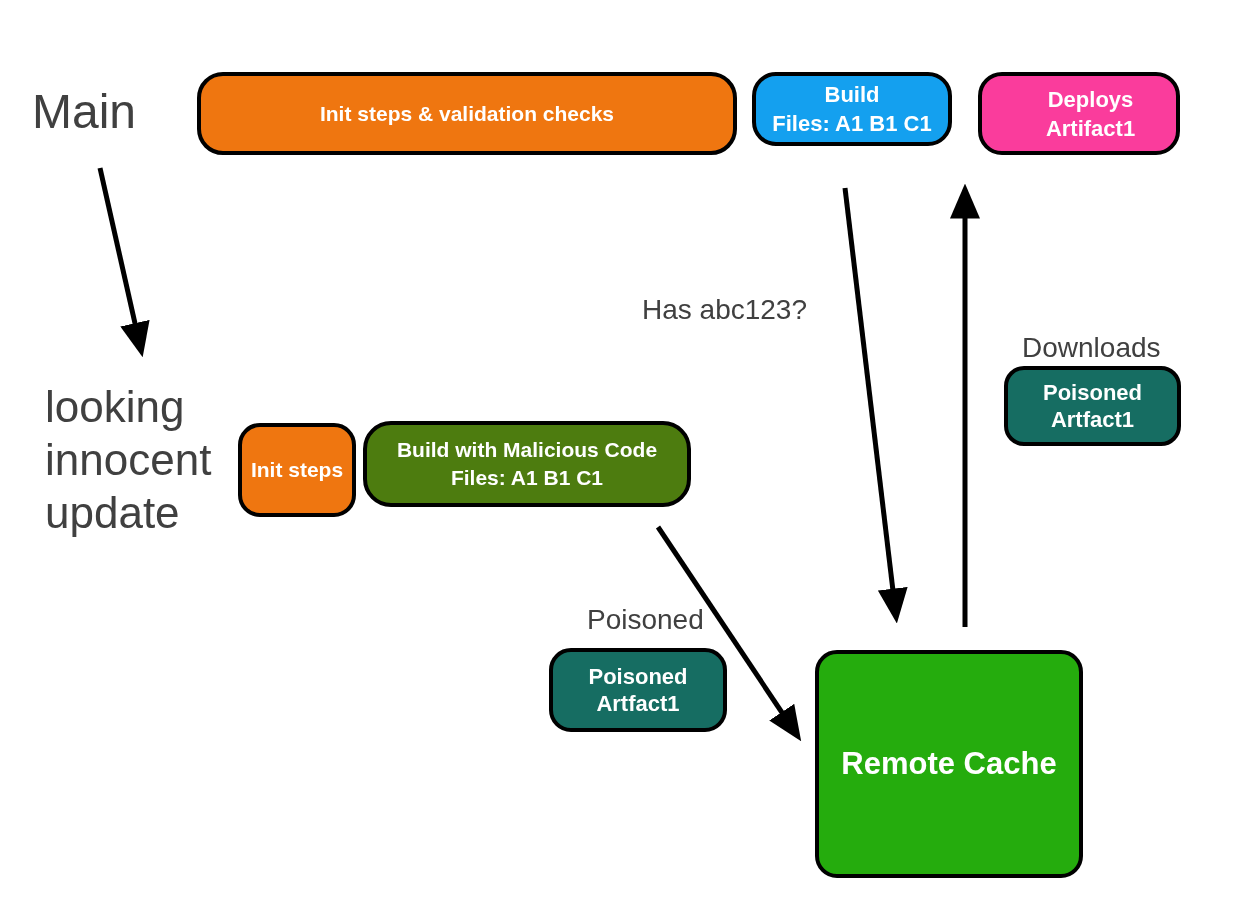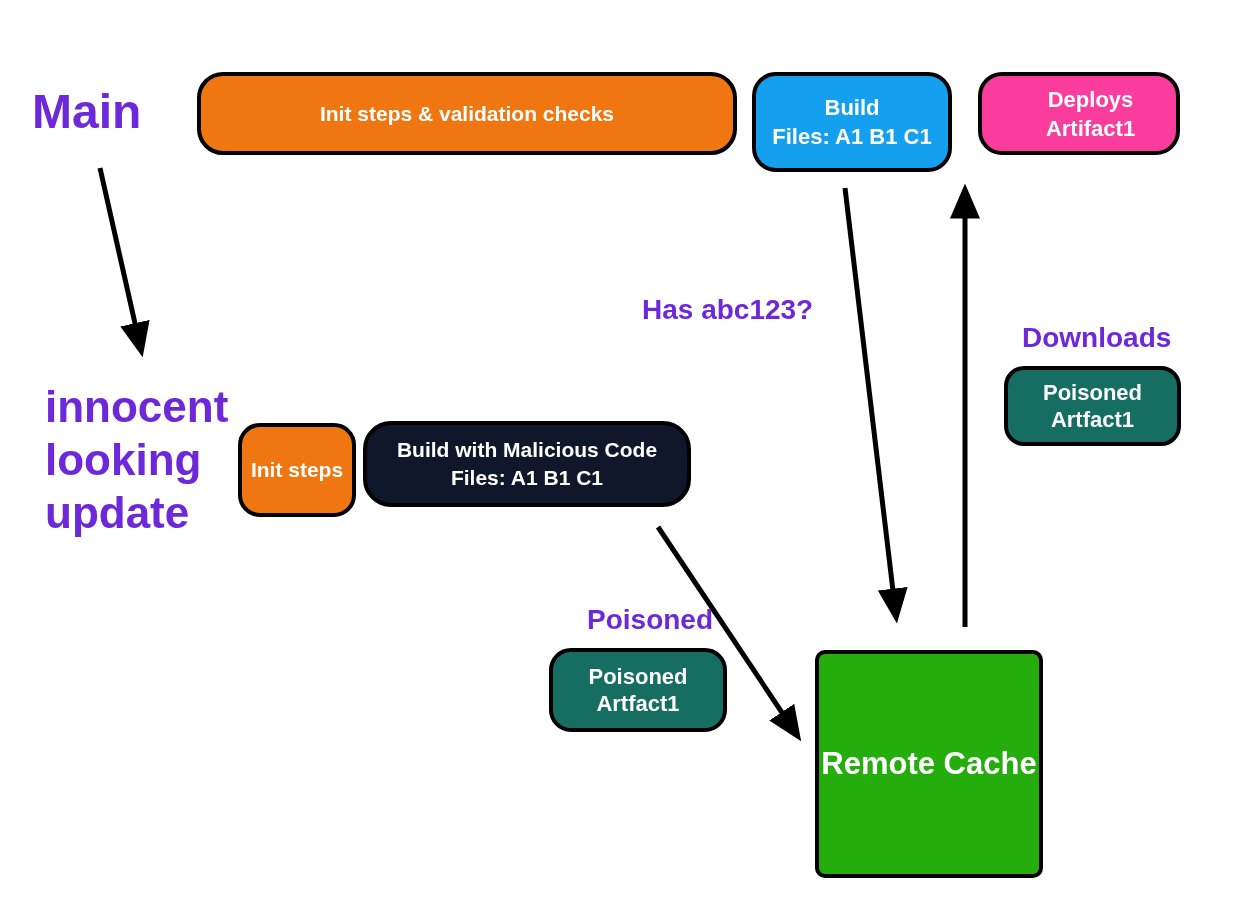--- a/index.html
+++ b/index.html
@@ -7,37 +7,37 @@
     position:relative;width:1250px;height:908px;background:#ffffff;overflow:hidden;
     font-family:"Liberation Sans","DejaVu Sans",sans-serif;color:#000;
   }
   .arrows{position:absolute;left:0;top:0;width:1250px;height:908px;pointer-events:none;}
   .node{
     position:absolute;box-sizing:border-box;border:4px solid #000;
     display:flex;flex-direction:column;align-items:center;justify-content:center;
     color:#fff;font-weight:700;text-align:center;
   }
   .node .ln{display:block;}
-  .lbl{position:absolute;color:#6d28d9;font-weight:700;white-space:nowrap;}
+  .lbl{position:absolute;color:#404040;font-weight:400;white-space:nowrap;}
 
   
   .n-init-validation{left:197px;top:72px;width:540px;height:83px;border-radius:26px;font-size:21px;}
-  .n-build-main{left:752px;top:72px;width:200px;height:100px;border-radius:24px;font-size:22px;line-height:29px;}
+  .n-build-main{left:752px;top:72px;width:200px;height:74px;border-radius:24px;font-size:22px;line-height:29px;}
   .n-deploys{left:978px;top:72px;width:202px;height:83px;border-radius:24px;font-size:22px;line-height:29px;padding-left:23px;}
   .n-init-steps{left:238px;top:423px;width:118px;height:94px;border-radius:22px;font-size:21px;}
   .n-build-malicious{left:363px;top:421px;width:328px;height:86px;border-radius:28px;font-size:21px;line-height:28px;}
   .n-poisoned-download{left:1004px;top:366px;width:177px;height:80px;border-radius:20px;font-size:22px;line-height:27px;}
   .n-poisoned-upload{left:549px;top:648px;width:178px;height:84px;border-radius:22px;font-size:22px;line-height:27px;}
-  .n-remote-cache{left:815px;top:650px;width:228px;height:228px;border-radius:10px;font-size:31px;}
+  .n-remote-cache{left:815px;top:650px;width:268px;height:228px;border-radius:22px;font-size:31px;}
 
   
   .l-main{left:32px;top:86px;font-size:48px;line-height:1.1;}
   .l-innocent{left:45px;top:380px;font-size:44px;line-height:53px;}
   .l-has-abc{left:642px;top:292px;font-size:28px;line-height:35px;text-align:right;}
-  .l-downloads{left:1022px;top:322px;font-size:28px;}
+  .l-downloads{left:1022px;top:332px;font-size:28px;}
   .l-uploads{left:587px;top:604px;font-size:28px;}
 </style>
 </head>
 <body>
 
 <div class="canvas">
 
   <svg class="arrows" viewBox="0 0 1250 908" xmlns="http://www.w3.org/2000/svg">
     <defs>
       <marker id="ah" markerWidth="7" markerHeight="6" refX="5.5" refY="3" orient="auto" markerUnits="strokeWidth">
@@ -46,22 +46,22 @@
     </defs>
     <line x1="100" y1="168" x2="141" y2="350" stroke="#000" stroke-width="5" marker-end="url(#ah)"></line>
     <line x1="845" y1="188" x2="896" y2="616" stroke="#000" stroke-width="5" marker-end="url(#ah)"></line>
     <line x1="965" y1="627" x2="965" y2="191" stroke="#000" stroke-width="5" marker-end="url(#ah)"></line>
     <line x1="658" y1="527" x2="797" y2="735" stroke="#000" stroke-width="5" marker-end="url(#ah)"></line>
   </svg>
 
   <div class="lbl l-main">Main</div>
 
   <div class="lbl l-innocent">
+    <div>looking</div>
     <div>innocent</div>
-    <div>looking</div>
     <div>update</div>
   </div>
 
   <div class="lbl l-has-abc">
     <div>Has abc123?</div>
   </div>
 
   <div class="lbl l-downloads">Downloads</div>
 
   <div class="lbl l-uploads">Poisoned</div>
@@ -77,21 +77,21 @@
 
   <div class="node n-deploys" style="background-color: rgb(250, 60, 156);">
     <span class="ln">Deploys</span>
     <span class="ln">Artifact1</span>
   </div>
 
   <div class="node n-init-steps" style="background-color: rgb(239, 118, 16);">
     <span class="ln">Init steps</span>
   </div>
 
-  <div class="node n-build-malicious" style="background-color: #0f172a;">
+  <div class="node n-build-malicious" style="background-color: #4d7c0f;">
     <span class="ln">Build with Malicious Code</span>
     <span class="ln">Files: A1 B1 C1</span>
   </div>
 
   <div class="node n-poisoned-download" style="background-color: rgb(22, 109, 98);">
     <span class="ln">Poisoned</span>
     <span class="ln">Artfact1</span>
   </div>
 
   <div class="node n-poisoned-upload" style="background-color: rgb(22, 109, 98);">

